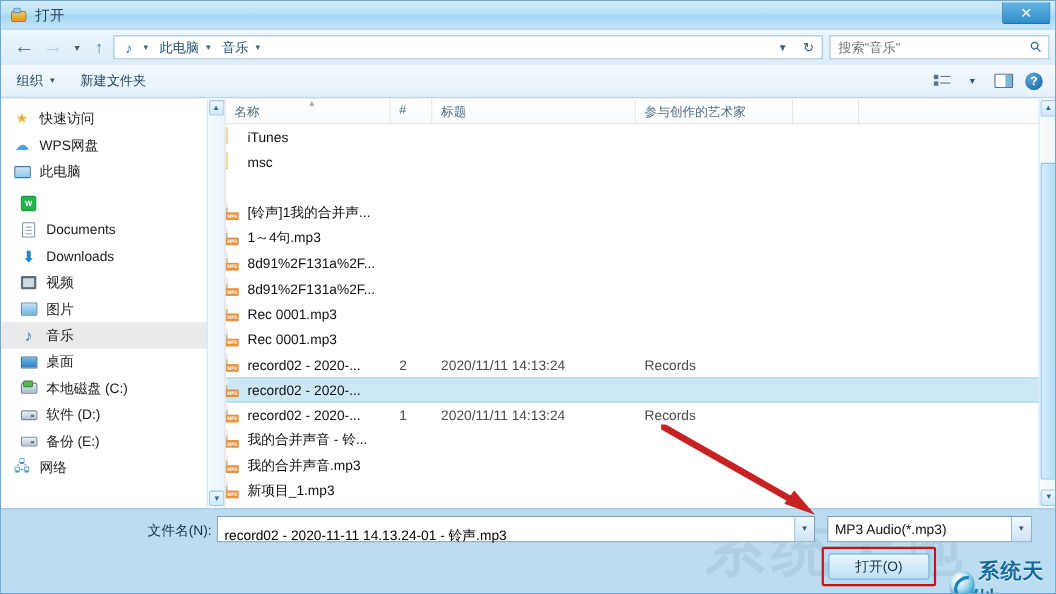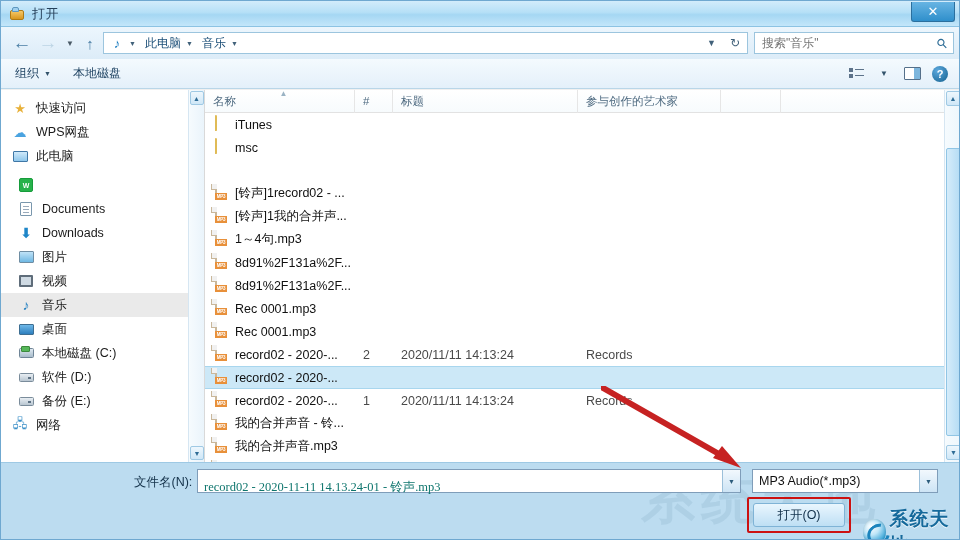--- a/index.html
+++ b/index.html
@@ -227,21 +227,21 @@
     cursor:pointer;white-space:nowrap;
   }
   .row.sel{
     background:#cce8f7;border-top:1px solid #a8d6ee;border-bottom:1px solid #a8d6ee;
     height:23px;
   }
   .cell{
     height:100%;display:flex;align-items:center;padding-left:8px;overflow:hidden;
     white-space:nowrap;
   }
-  .cell.name{padding-left:10px;gap:5px;}
+  .cell.name{padding-left:0;gap:5px;}
   .cell.dim{color:#4a4a4a;}
   .f-ico{width:15px;height:17px;position:relative;flex:none;}
   .f-folder{
     width:15px;height:13px;margin-top:2px;
     background:linear-gradient(to bottom,#ffe9a8,#f8d87a);
     border:1px solid #e0bb56;border-radius:1px 2px 1px 1px;
   }
   .f-mp3{
     width:13px;height:16px;background:#fff;border:1px solid #c9b79a;border-radius:1px;
     position:relative;
@@ -280,22 +280,22 @@
     background:#bcdcf0;border-top:1px solid #9ec9e4;
   }
   .fn-label{
     position:absolute;left:133px;top:473px;font-size:12.5px;color:#14324a;
   }
   .fn-input{
     position:absolute;left:196px;top:468px;width:544px;height:24px;
     background:#fff;border:1px solid #7f9db9;display:flex;align-items:center;
   }
   .fn-input input{
-    flex:1;border:none;outline:none;font-size:12.5px;color:#0f766e;
-    padding-left:6px;font-family:Liberation Serif, serif;background:transparent;margin-top:12px;
+    flex:1;border:none;outline:none;font-size:12.5px;color:#000000;
+    padding-left:6px;font-family:Liberation Sans, sans-serif;background:transparent;margin-top:12px;
   }
   .fn-drop{
     width:18px;height:22px;background:linear-gradient(to bottom,#f2f8fd,#cde4f5);
     border-left:1px solid #9cc0da;display:flex;align-items:center;justify-content:center;
     font-size:7px;color:#2c5c7c;cursor:pointer;flex:none;
   }
   .ft-select{
     position:absolute;left:751px;top:468px;width:186px;height:24px;
     background:#fff;border:1px solid #7f9db9;display:flex;align-items:center;
   }
@@ -389,21 +389,21 @@
       <div class="search-ico">⚲</div>
     </div>
   </div>
 
   <div class="toolbar">
     <div class="tb-item">
       <span>组织</span>
       <span class="car">▼</span>
     </div>
     <div class="tb-item">
-      <span>本地磁盘</span>
+      <span>新建文件夹</span>
     </div>
     <div class="tb-right">
       <div class="tb-icon">
         <div class="viewglyph">
           <i style="left:0;top:0;width:4px;height:4px;"></i>
           <i style="left:6px;top:1px;width:9px;height:1.5px;"></i>
           <i style="left:0;top:6px;width:4px;height:4px;"></i>
           <i style="left:6px;top:7px;width:9px;height:1.5px;"></i>
         </div>
       </div>
@@ -455,29 +455,29 @@
             <span>Documents</span>
           </div>
           <div class="sb-item">
             <span class="ic">
               <span class="ic-down">⬇</span>
             </span>
             <span>Downloads</span>
           </div>
           <div class="sb-item">
             <span class="ic">
+              <span class="ic-video"></span>
+            </span>
+            <span>视频</span>
+          </div>
+          <div class="sb-item">
+            <span class="ic">
               <span class="ic-pic"></span>
             </span>
             <span>图片</span>
-          </div>
-          <div class="sb-item">
-            <span class="ic">
-              <span class="ic-video"></span>
-            </span>
-            <span>视频</span>
           </div>
           <div class="sb-item sel">
             <span class="ic">
               <span class="ic-music">♪</span>
             </span>
             <span>音乐</span>
           </div>
           <div class="sb-item">
             <span class="ic">
               <span class="ic-desk"></span>
@@ -549,30 +549,20 @@
             <span class="cell name" style="width:150px">
               <span class="f-ico"><span class="f-folder"></span></span>
               <span>msc</span>
             </span>
             <span class="cell dim" style="width:38px"></span>
             <span class="cell dim" style="width:185px"></span>
             <span class="cell dim" style="width:143px"></span>
             <span class="cell dim" style="width:130px"></span>
           </div>
           <div class="row">
-            <span class="cell dim" style="width:38px"></span>
-            <span class="cell dim" style="width:185px"></span>
-            <span class="cell dim" style="width:143px"></span>
-            <span class="cell dim" style="width:130px"></span>
-          </div>
-          <div class="row">
-            <span class="cell name" style="width:150px">
-              <span class="f-ico"><span class="f-mp3"></span></span>
-              <span>[铃声]1record02 - ...</span>
-            </span>
             <span class="cell dim" style="width:38px"></span>
             <span class="cell dim" style="width:185px"></span>
             <span class="cell dim" style="width:143px"></span>
             <span class="cell dim" style="width:130px"></span>
           </div>
           <div class="row">
             <span class="cell name" style="width:150px">
               <span class="f-ico"><span class="f-mp3"></span></span>
               <span>[铃声]1我的合并声...</span>
             </span>

